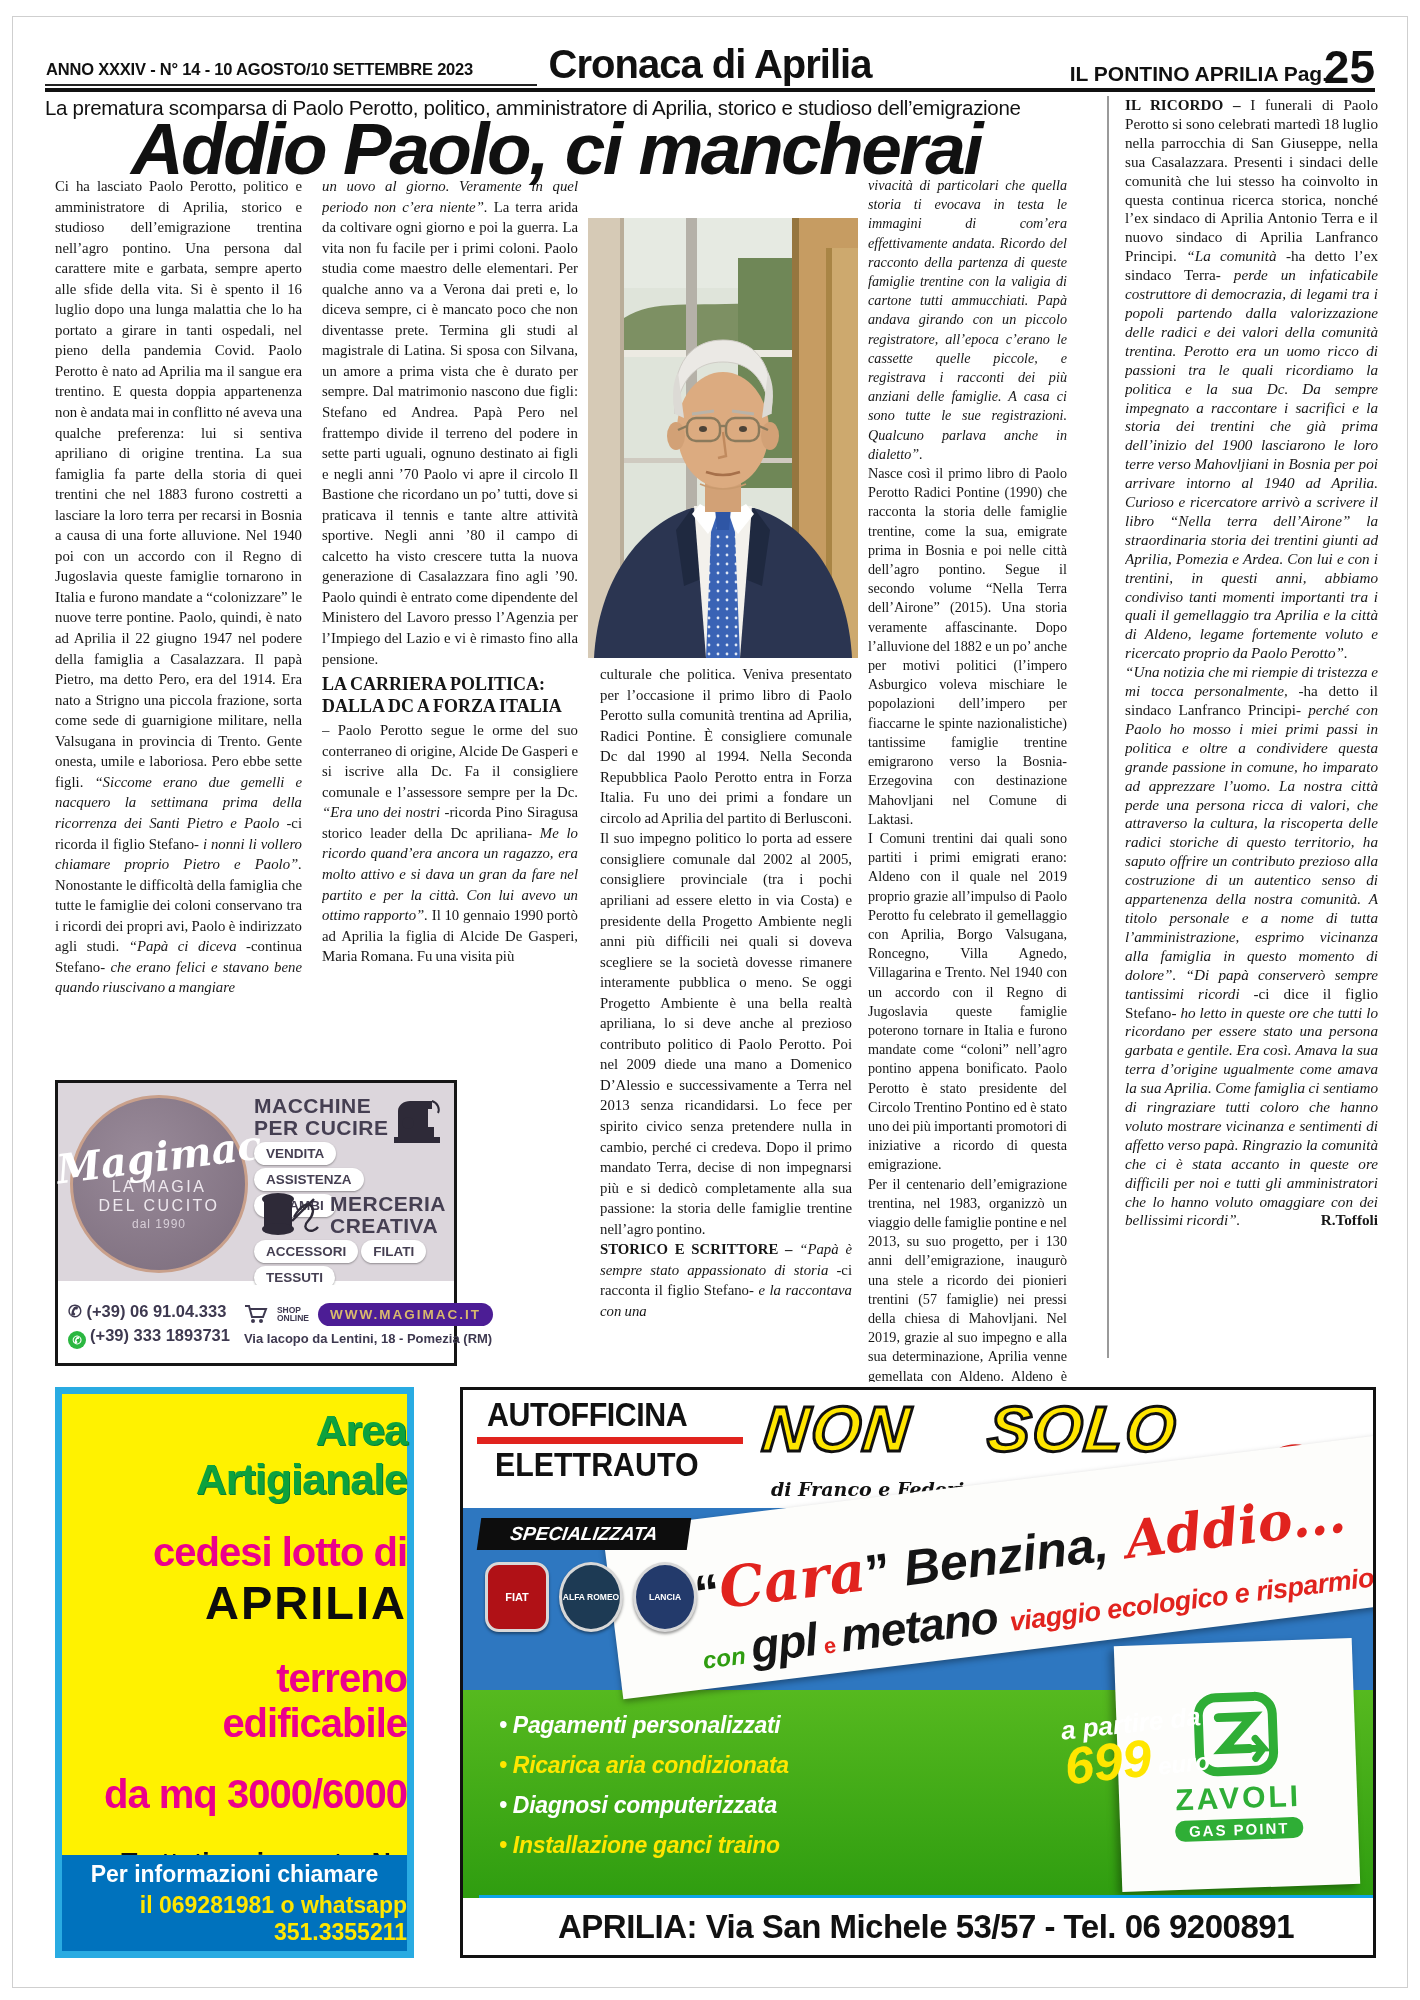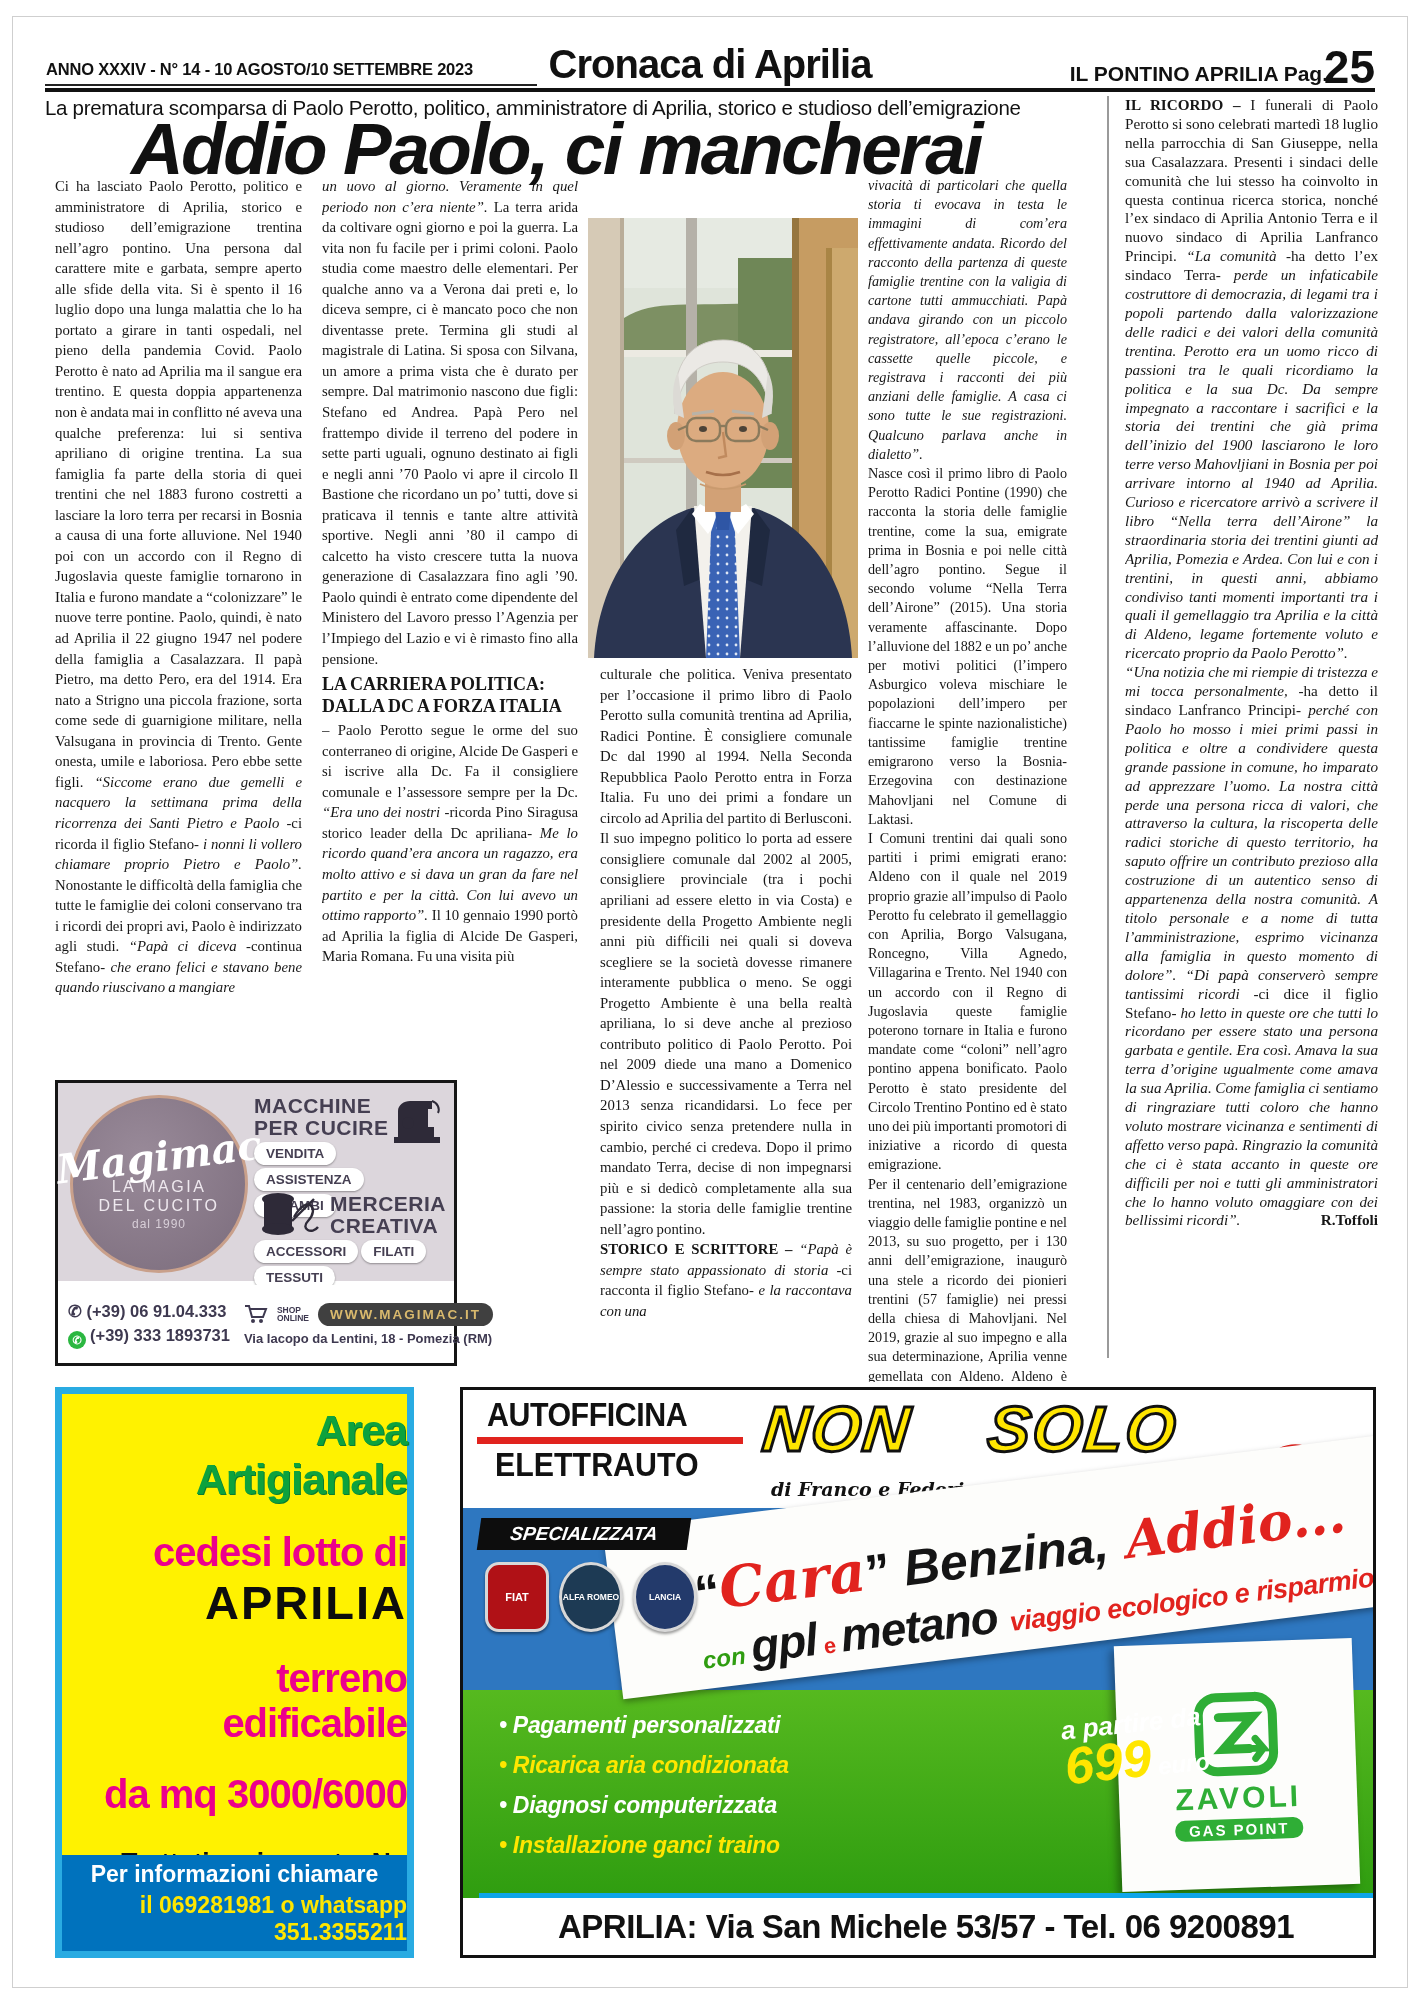--- a/index.html
+++ b/index.html
@@ -58,21 +58,21 @@
   #mg-block2{position:absolute;left:196px;top:110px;width:196px;}
   #mg-machine{position:absolute;right:4px;top:2px;}
   #mg-spool{position:absolute;left:-74px;top:-6px;}
   #mg-bottom{position:absolute;left:0;bottom:0;right:0;height:78px;background:#fff;display:flex;align-items:center;}
   .mg-phone{font-size:16.5px;font-weight:800;color:#3e3950;line-height:24px;white-space:nowrap;}
   .wa{display:inline-flex;align-items:center;justify-content:center;width:18px;height:18px;border-radius:50%;
       background:#2bb741;color:#fff;font-size:11px;margin-right:4px;vertical-align:-3px;}
   #mg-right{margin-left:14px;}
   #mg-shoprow{display:flex;align-items:center;gap:9px;}
   .shop-sm{font-size:8.5px;font-weight:800;color:#3e3950;line-height:8.5px;}
-  #mg-web{background:#404040;color:#d9b96d;border-radius:12px;padding:4px 12px;font-size:13.5px;
+  #mg-web{background:#4c1d95;color:#d9b96d;border-radius:12px;padding:4px 12px;font-size:13.5px;
           font-weight:800;letter-spacing:2px;white-space:nowrap;}
   #mg-addr{font-size:13px;font-weight:800;color:#3e3950;margin-top:5px;white-space:nowrap;}
 
   
   #area{left:55px;top:1387px;width:359px;height:571px;background:#fff200;border:7px solid #29abe2;
         box-sizing:border-box;text-align:right;padding-left:36px;}
   #ar-1{margin-top:12px;font-size:43px;font-weight:800;color:#0da23d;letter-spacing:-1px;
         text-shadow:1px 1px 0 #0b7c30;}
   #ar-2{font-size:47px;font-weight:900;color:#0d0d0d;letter-spacing:2px;margin-top:0px;}
   #ar-3,#ar-4,#ar-5{font-size:40px;font-weight:800;color:#ec008c;margin-top:26px;letter-spacing:-1px;}
@@ -125,21 +125,21 @@
   #ns-price{position:absolute;left:600px;top:318px;z-index:5;transform:rotate(-6deg);}
   #ns-p1{color:#fff;font-size:26px;font-weight:900;font-style:italic;}
   #ns-p2{color:#ffe600;font-size:52px;font-weight:900;font-style:italic;line-height:40px;display:inline-block;}
   #ns-p3{color:#fff;font-size:24px;font-weight:900;font-style:italic;display:inline-block;margin-left:6px;}
   #ns-paper{position:absolute;left:655px;top:252px;width:238px;height:246px;background:#fdfdfb;z-index:4;
             transform:rotate(-2deg);box-shadow:-4px 4px 8px rgba(0,0,0,.35);
             display:flex;flex-direction:column;align-items:center;justify-content:center;}
   #zv-name{color:#2fae36;font-size:30px;font-weight:900;letter-spacing:3px;margin-top:4px;}
   #zv-gp{background:#2fae36;color:#fff;font-size:15px;font-weight:800;letter-spacing:2px;
          border-radius:10px;padding:2px 14px;margin-top:4px;}
-  #ns-footer{position:absolute;left:0;right:0;bottom:0;height:57px;background:#fff;border-top:5px solid #0ea5e9;
+  #ns-footer{position:absolute;left:0;right:0;bottom:0;height:57px;background:#fff;border-top:3px solid #0ea5e9;
              display:flex;align-items:center;justify-content:center;z-index:6;
              font-size:33px;font-weight:900;letter-spacing:-0.5px;transform-origin:center;margin-left:16px;}
 </style>
 </head>
 <body>
 
 <div class="page">
 
   <div class="abs" id="mh-issue">ANNO XXXIV - N° 14 - 10 AGOSTO/10 SETTEMBRE 2023</div>
   <div class="abs" id="mh-title">Cronaca di Aprilia</div>

